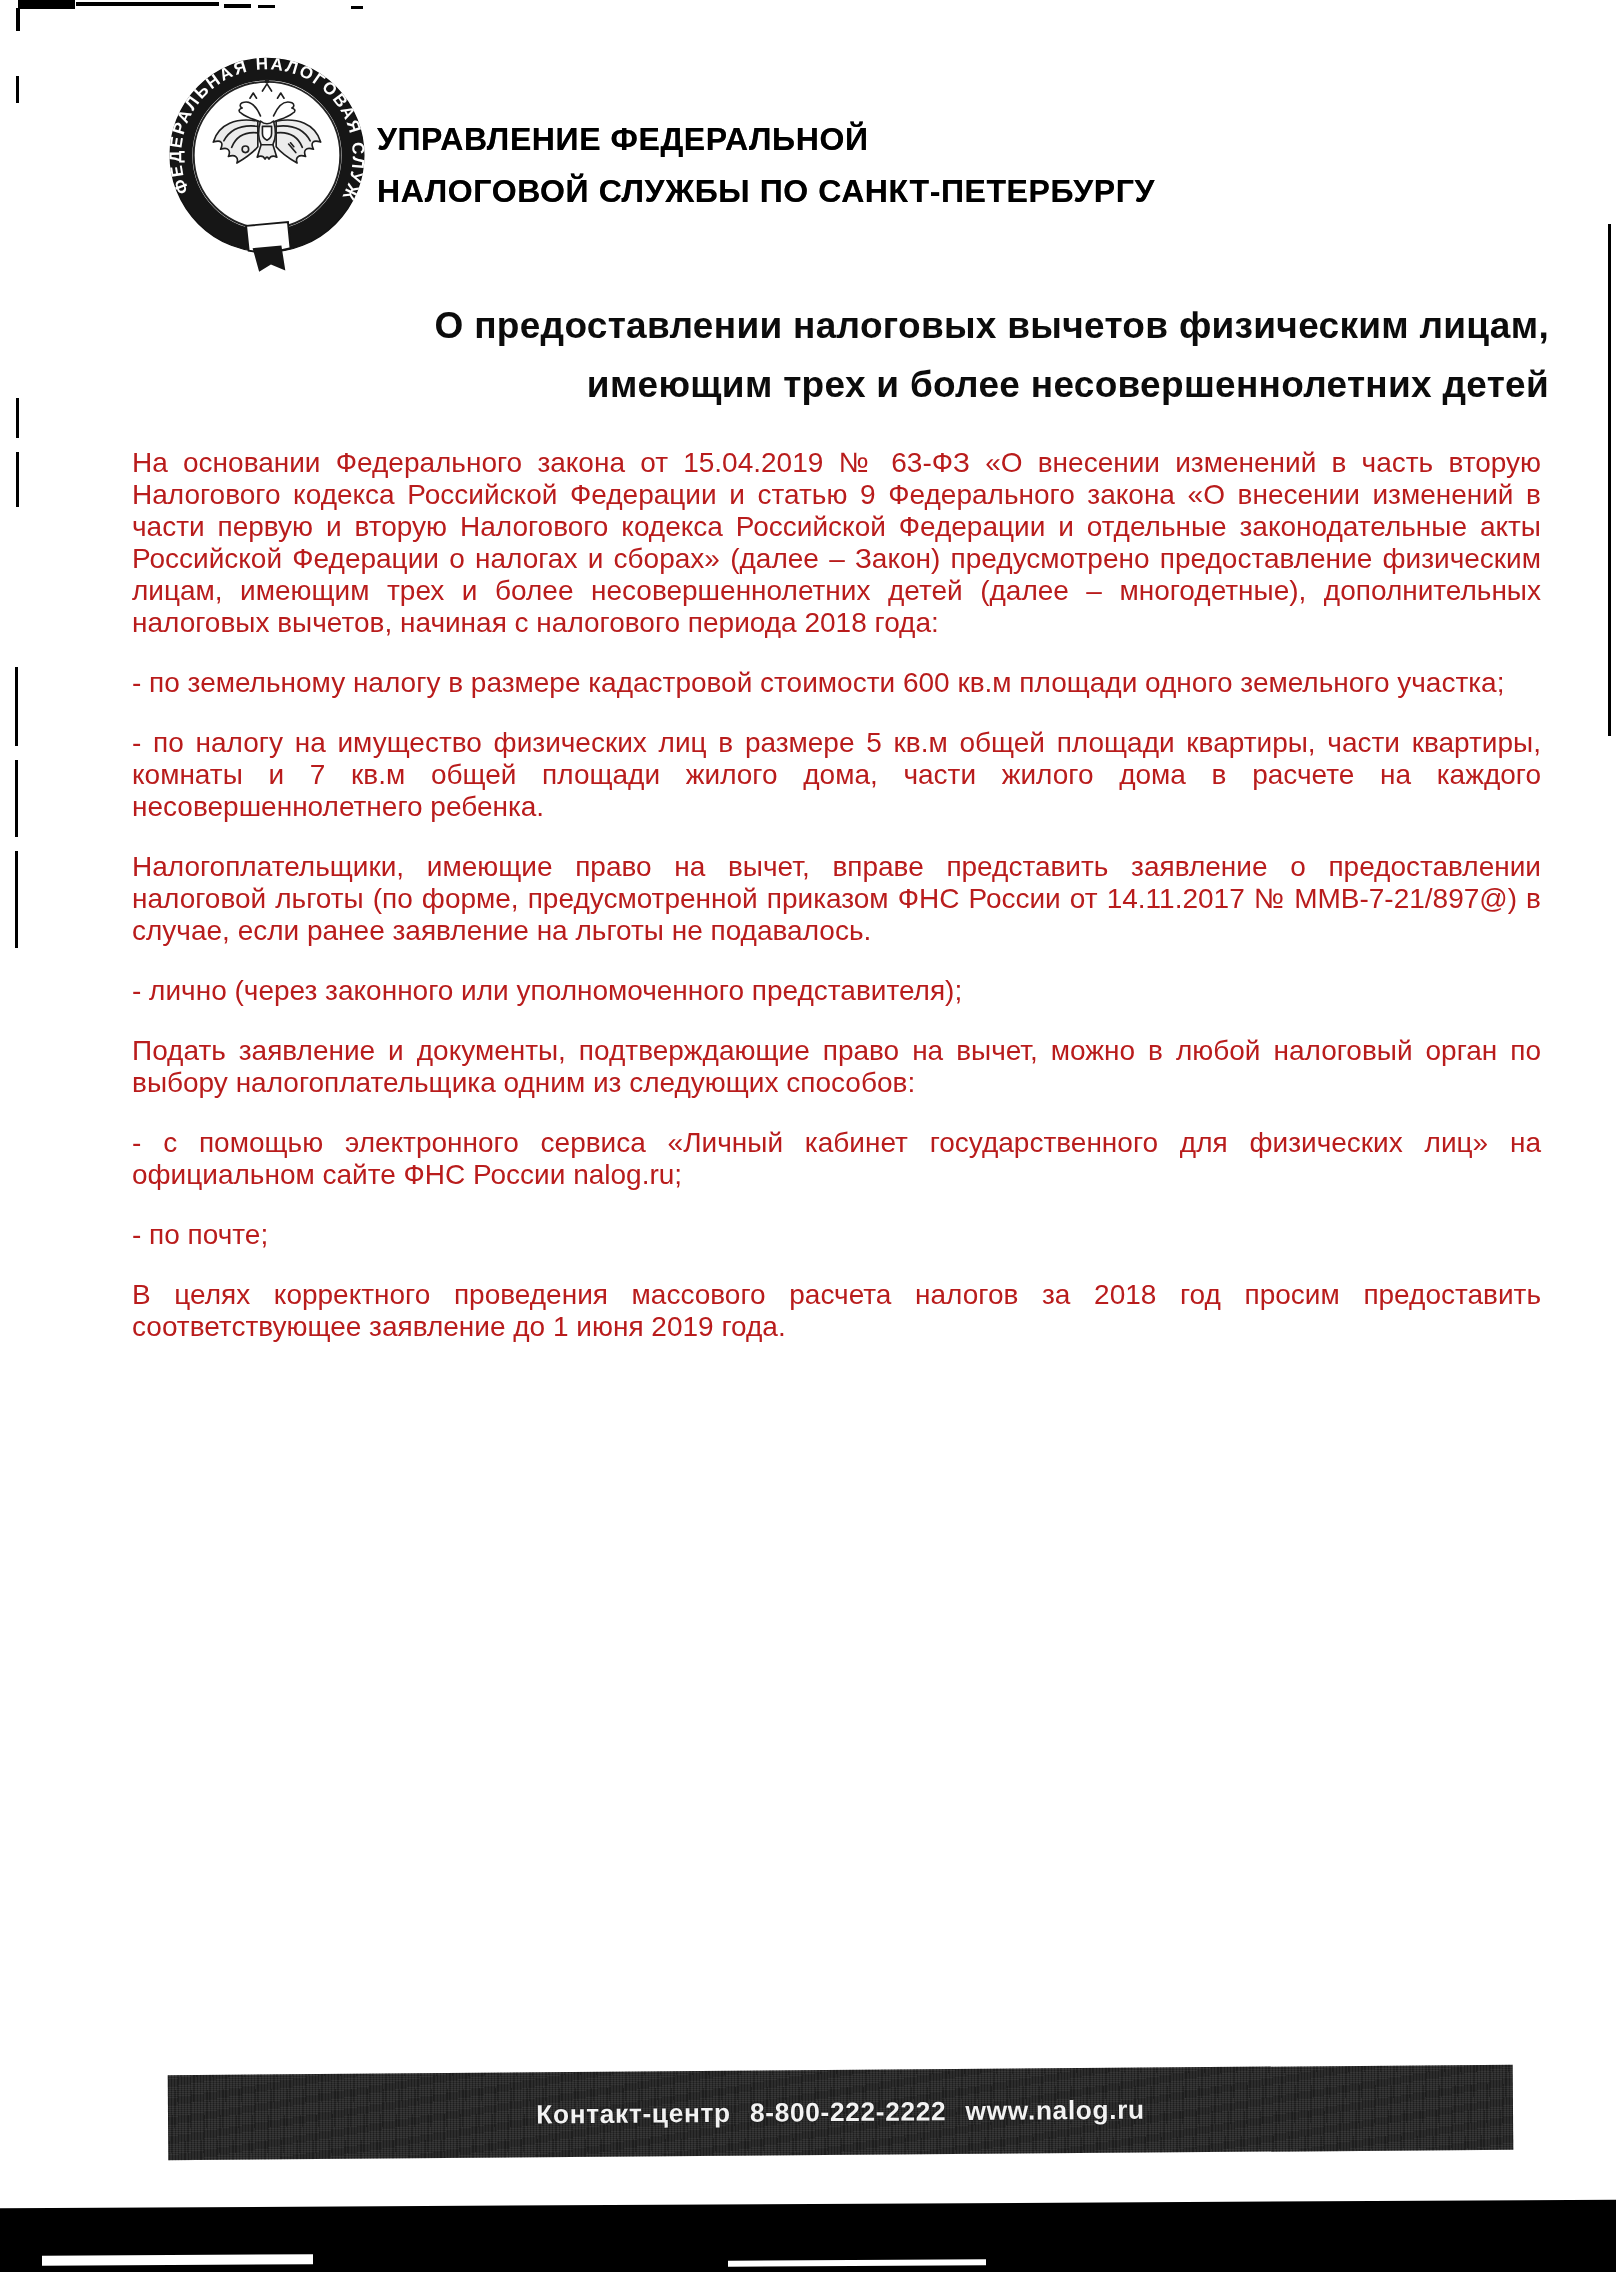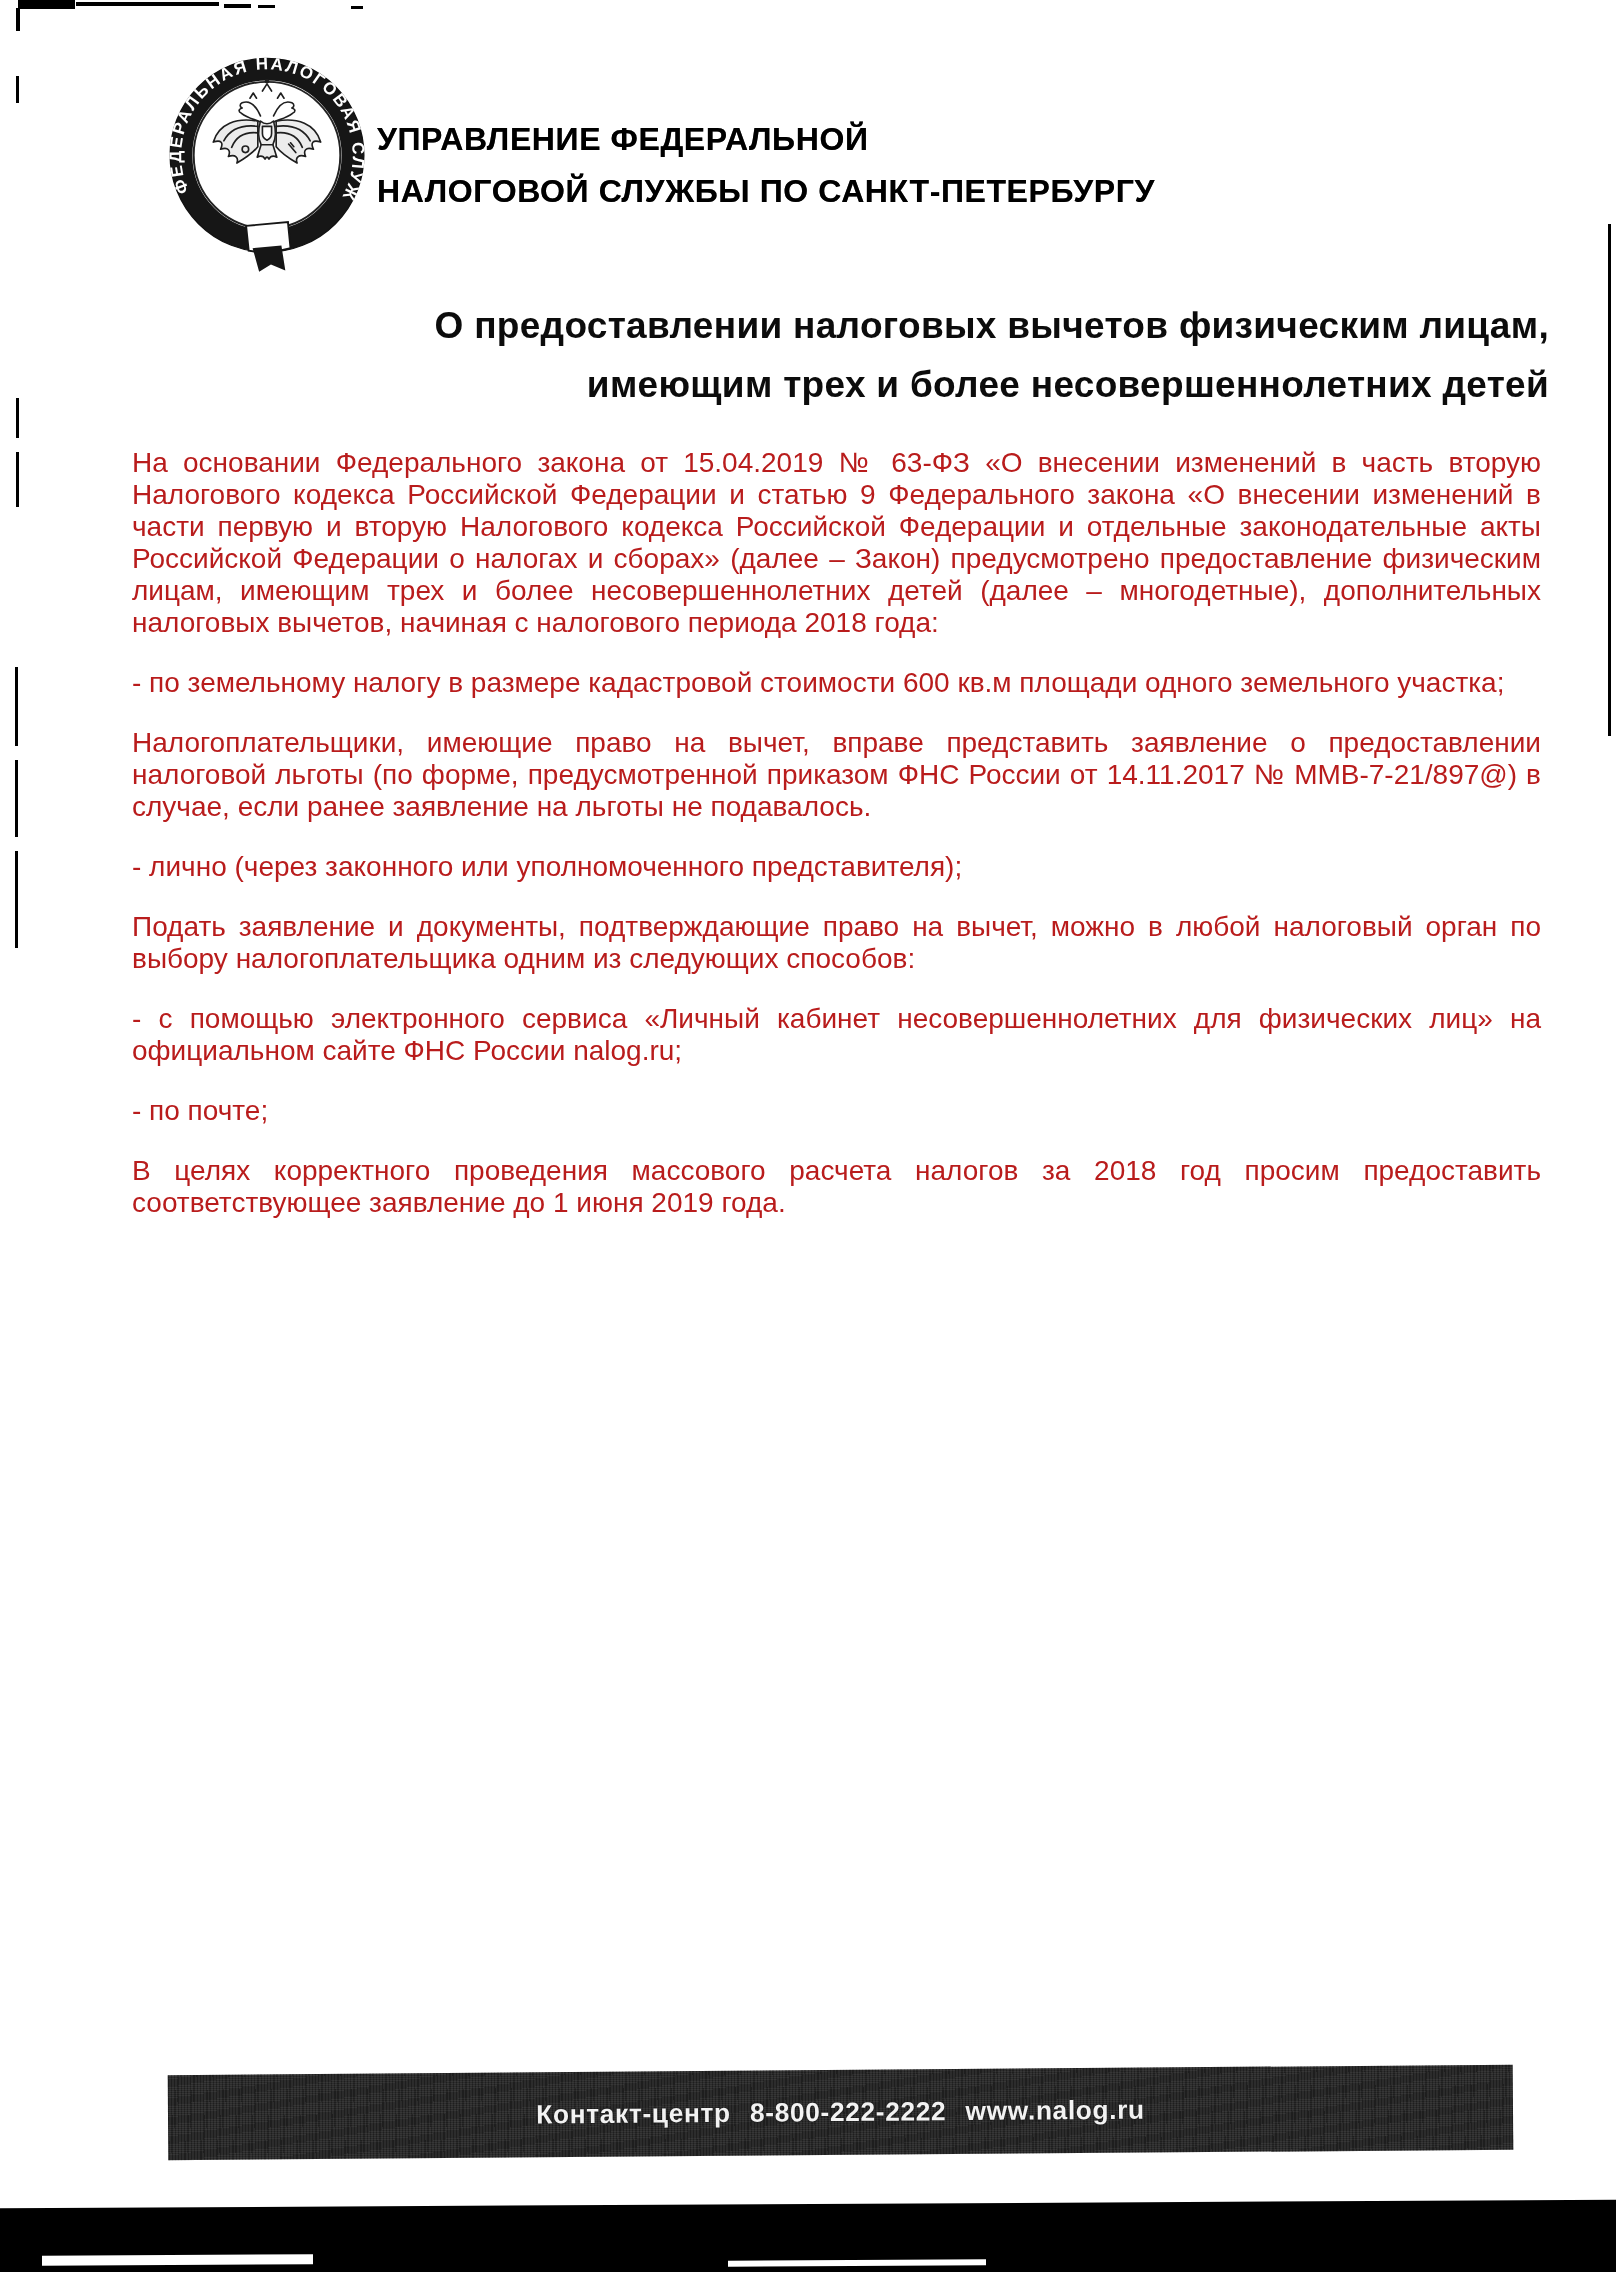--- a/index.html
+++ b/index.html
@@ -116,24 +116,25 @@
   </div>
 
   <div class="doc-title">
     <div>О предоставлении налоговых вычетов физическим лицам,</div>
     <div>имеющим трех и более несовершеннолетних детей</div>
   </div>
 
   <div class="doc-body">
     <div class="block">На основании Федерального закона от 15.04.2019 № 63-ФЗ «О внесении изменений в часть вторую Налогового кодекса Российской Федерации и статью 9 Федерального закона «О внесении изменений в части первую и вторую Налогового кодекса Российской Федерации и отдельные законодательные акты Российской Федерации о налогах и сборах» (далее – Закон) предусмотрено предоставление физическим лицам, имеющим трех и более несовершеннолетних детей (далее – многодетные), дополнительных налоговых вычетов, начиная с налогового периода 2018 года:</div>
     <div class="block">- по земельному налогу в размере кадастровой стоимости 600 кв.м площади одного земельного участка;</div>
+    <div class="block">- по налогу на имущество физических лиц в размере 5 кв.м общей площади квартиры, части квартиры, комнаты и 7 кв.м общей площади жилого дома, части жилого дома в расчете на каждого несовершеннолетнего ребенка.</div>
     <div class="block">Налогоплательщики, имеющие право на вычет, вправе представить заявление о предоставлении налоговой льготы (по форме, предусмотренной приказом ФНС России от 14.11.2017 № ММВ-7-21/897@) в случае, если ранее заявление на льготы не подавалось.</div>
     <div class="block">- лично (через законного или уполномоченного представителя);</div>
     <div class="block">Подать заявление и документы, подтверждающие право на вычет, можно в любой налоговый орган по выбору налогоплательщика одним из следующих способов:</div>
-    <div class="block">- с помощью электронного сервиса «Личный кабинет несовершеннолетних для физических лиц» на официальном сайте ФНС России nalog.ru;</div>
+    <div class="block">- с помощью электронного сервиса «Личный кабинет государственного для физических лиц» на официальном сайте ФНС России nalog.ru;</div>
     <div class="block">- по почте;</div>
     <div class="block">В целях корректного проведения массового расчета налогов за 2018 год просим предоставить соответствующее заявление до 1 июня 2019 года.</div>
   </div>
 
   <div class="footer-band">
     <span>Контакт-центр</span>
     <span>8-800-222-2222</span>
     <span>www.nalog.ru</span>
   </div>
 

